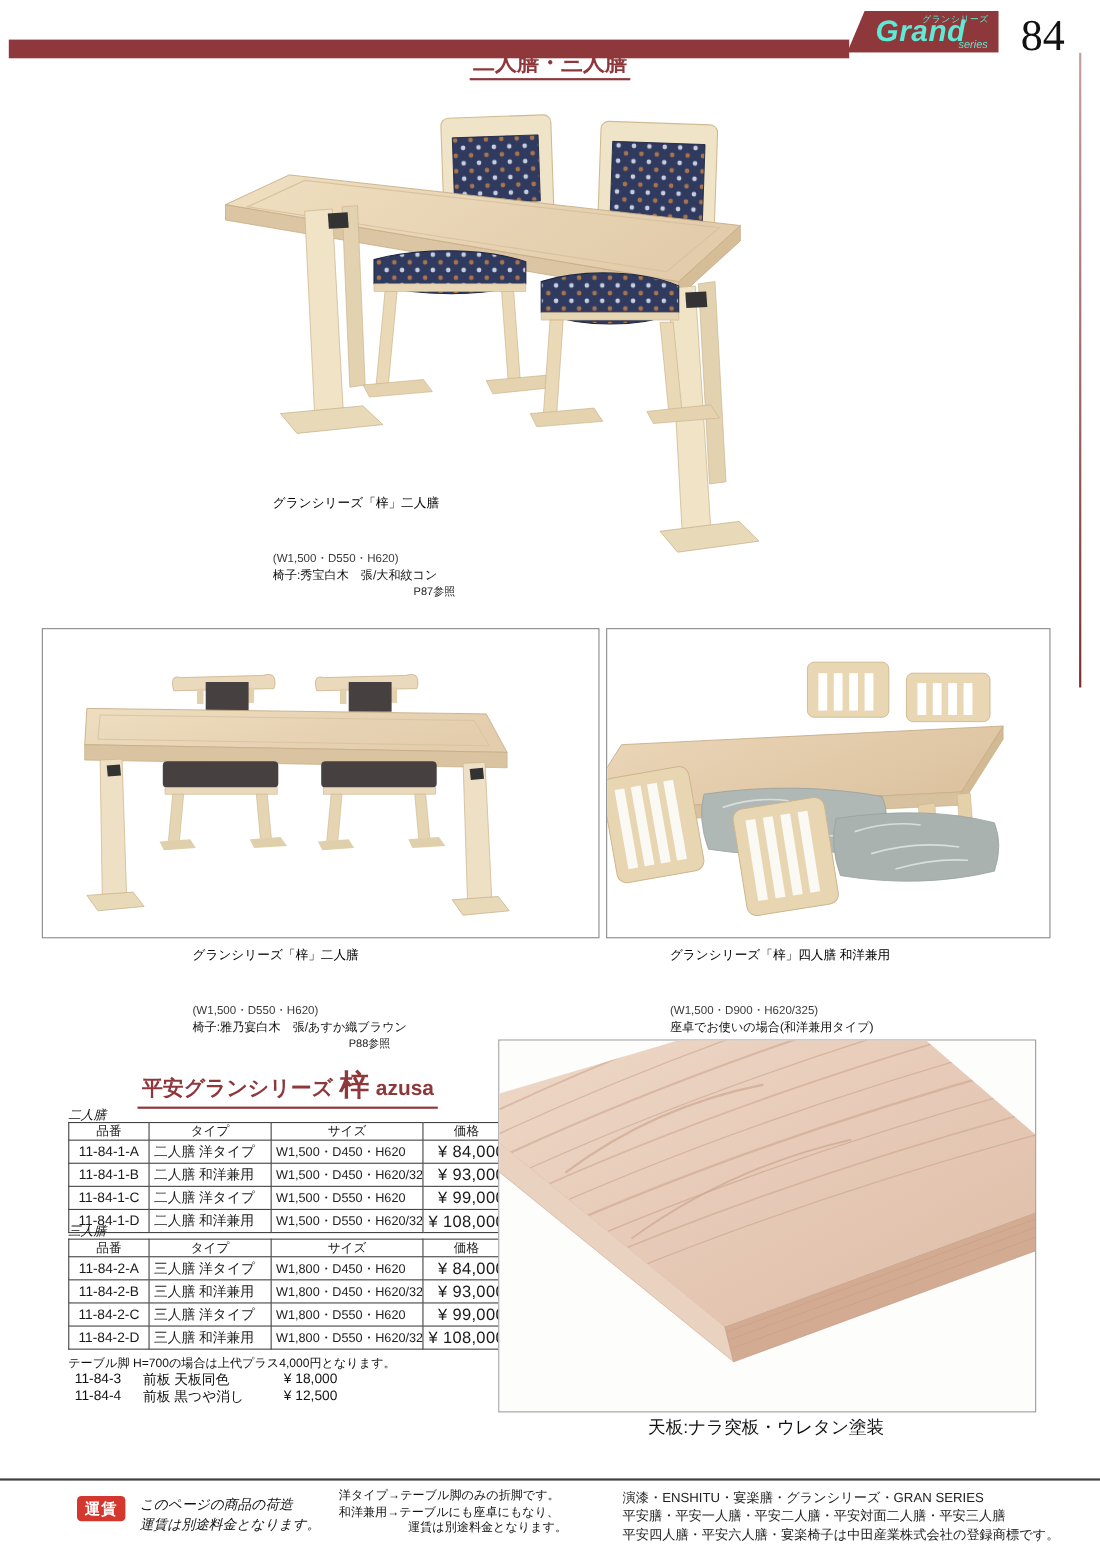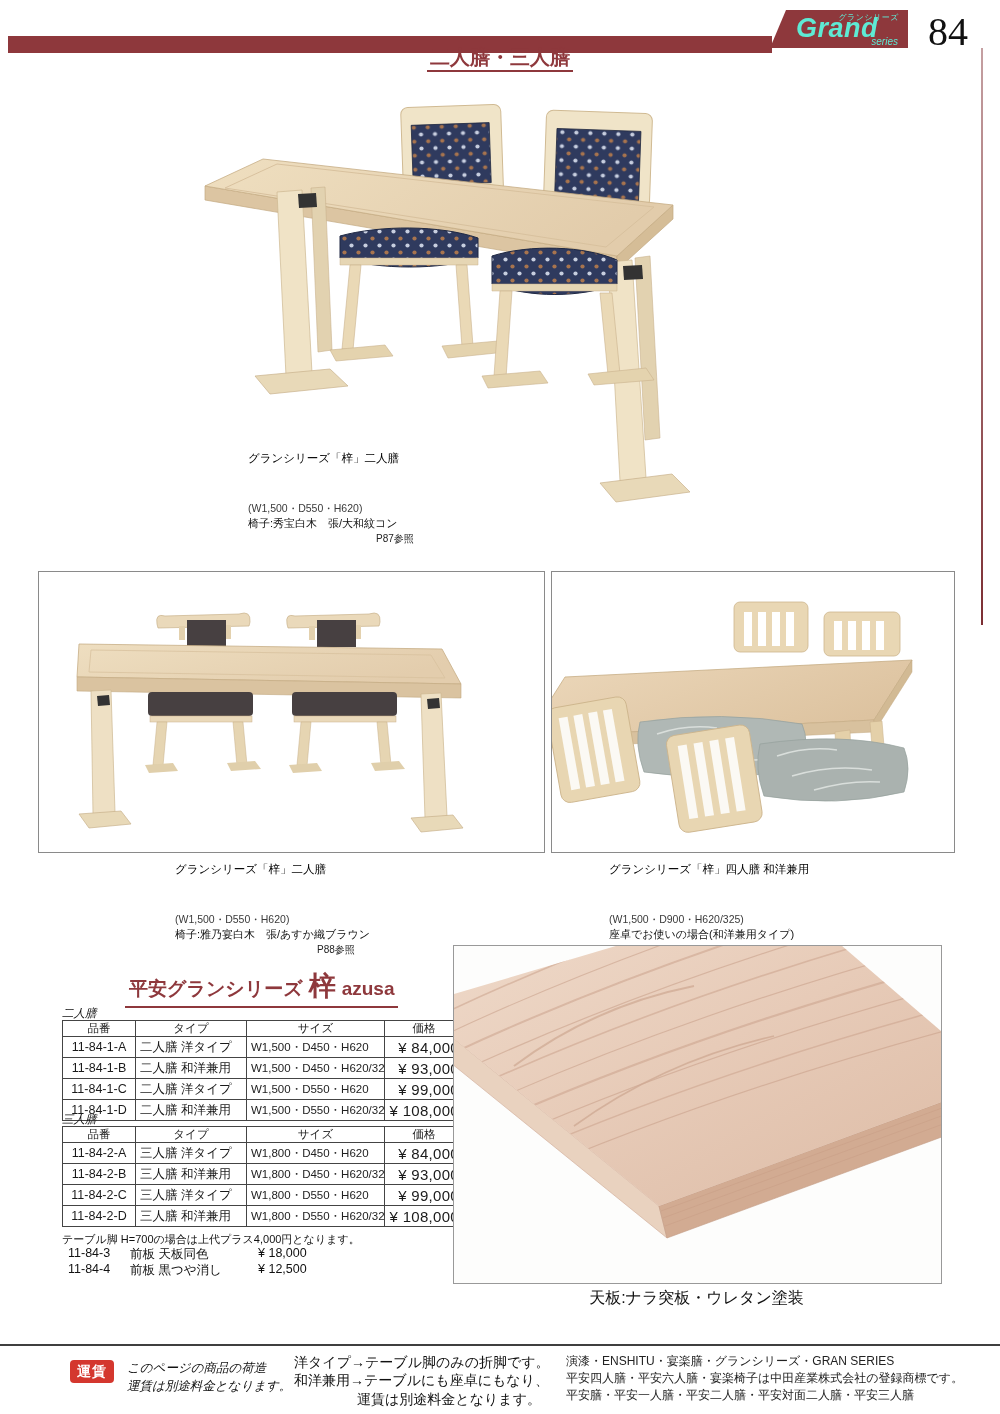--- a/index.html
+++ b/index.html
@@ -57,21 +57,21 @@
   .extra-item .desc{width:128px;}
 
   .wood-caption{position:absolute;left:453px;top:1288px;width:487px;text-align:center;font-size:16px;color:#111;}
 
   
   .footer-divider{position:absolute;left:0;top:1344px;width:1000px;height:2px;background:#3f3f3f;}
   .freight-badge{position:absolute;left:70px;top:1360px;width:44px;height:23px;background:var(--badge-red,#d4372e);
                  border-radius:4px;color:#fff;font-size:14px;font-weight:bold;display:flex;
                  align-items:center;justify-content:center;letter-spacing:1px;}
   .freight-note{position:absolute;left:127px;top:1359px;font-size:12.5px;line-height:1.45;color:#111;font-style:italic;}
-  .type-notes{position:absolute;left:294px;top:1353px;font-size:14px;line-height:1.32;color:#111;}
+  .type-notes{position:absolute;left:308px;top:1353px;font-size:11px;line-height:1.32;color:#111;}
   .type-notes .indent{padding-left:63px;}
   .trademark-note{position:absolute;left:566px;top:1353px;font-size:12px;line-height:1.4;color:#222;}
 </style>
 </head>
 <body>
 
 <div class="page">
 
   <div class="header-bar"></div>
   <div class="grand-logo">
@@ -409,17 +409,17 @@
     <div>このページの商品の荷造</div>
     <div>運賃は別途料金となります。</div>
   </div>
   <div class="type-notes">
     <div>洋タイプ→テーブル脚のみの折脚です。</div>
     <div>和洋兼用→テーブルにも座卓にもなり、</div>
     <div class="indent">運賃は別途料金となります。</div>
   </div>
   <div class="trademark-note">
     <div>演漆・ENSHITU・宴楽膳・グランシリーズ・GRAN SERIES</div>
+    <div>平安膳・平安一人膳・平安二人膳・平安対面二人膳・平安三人膳</div>
     <div>平安四人膳・平安六人膳・宴楽椅子は中田産業株式会社の登録商標です。</div>
-    <div>平安膳・平安一人膳・平安二人膳・平安対面二人膳・平安三人膳</div>
   </div>
 
 </div>
 
 </body></html>

